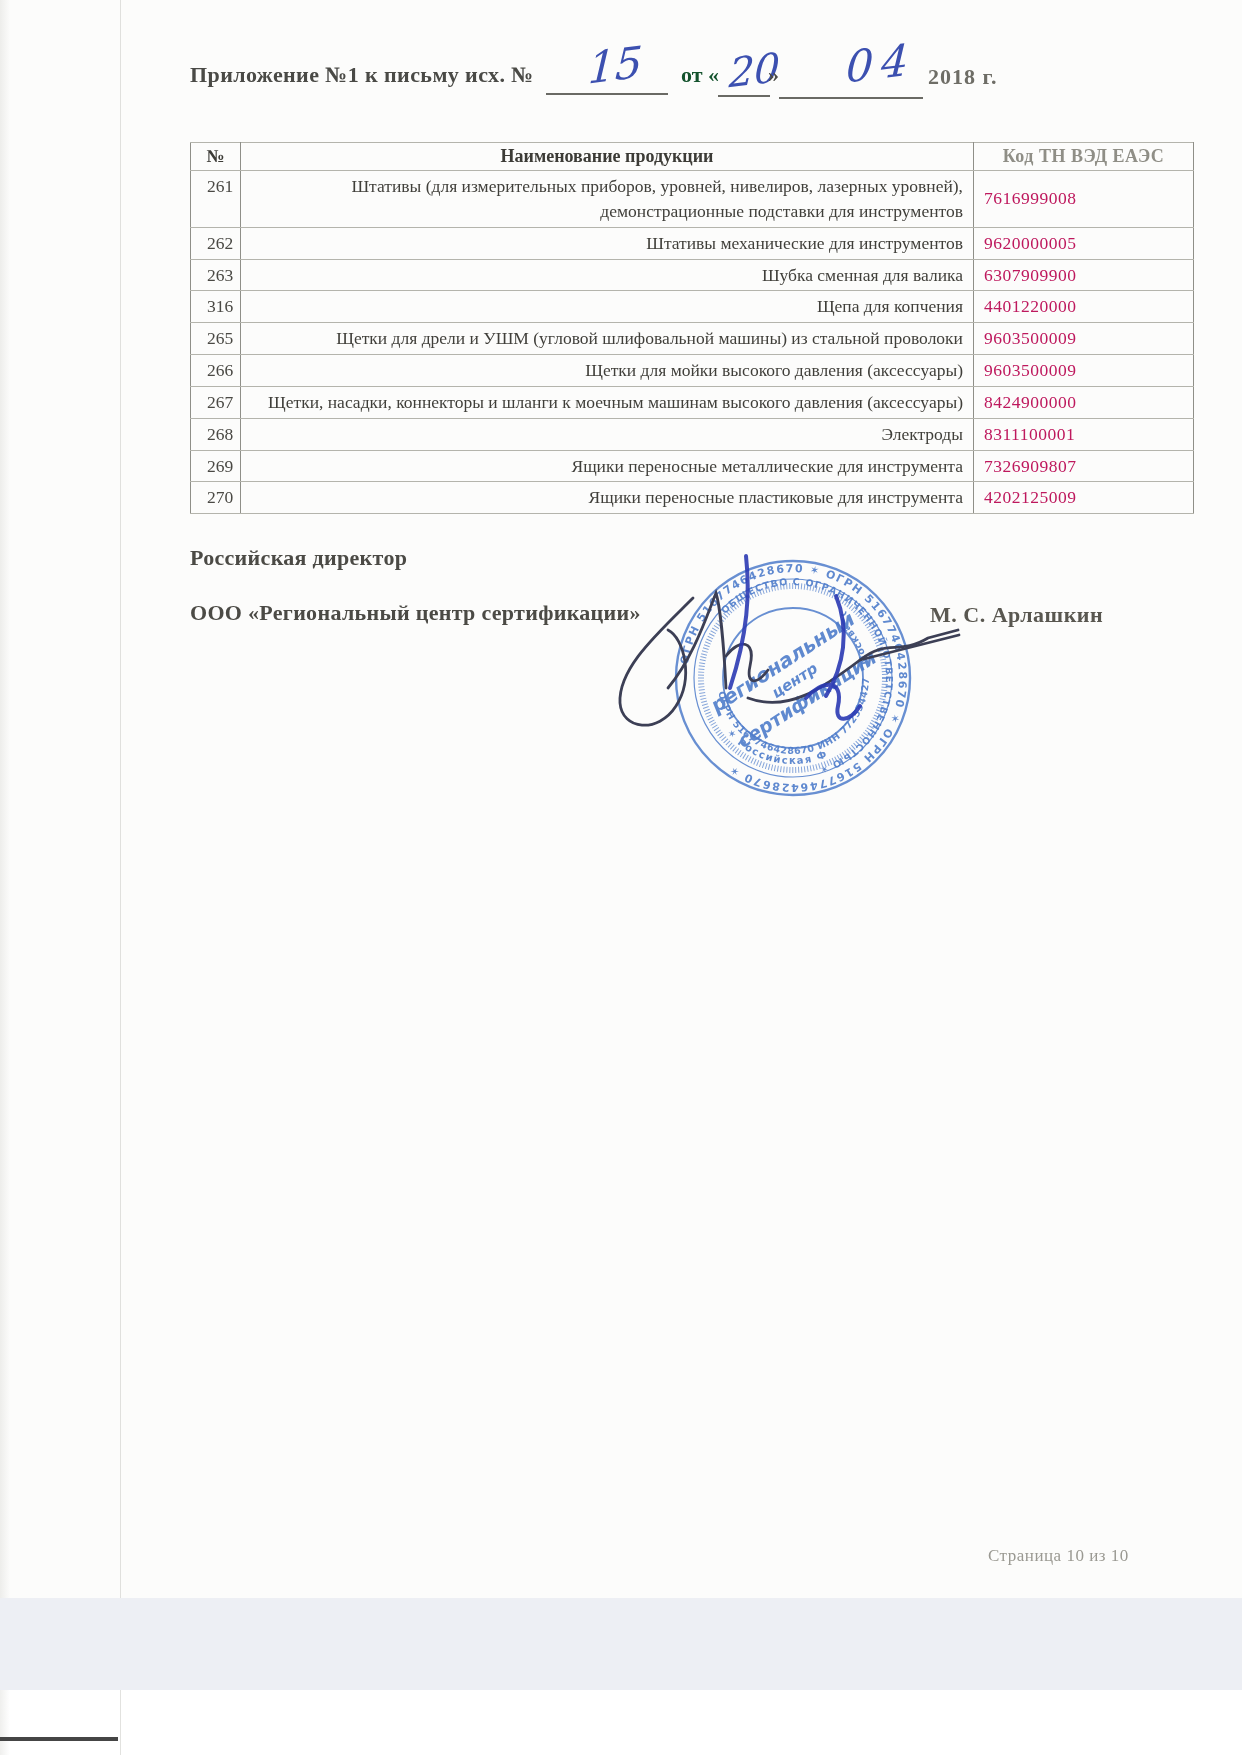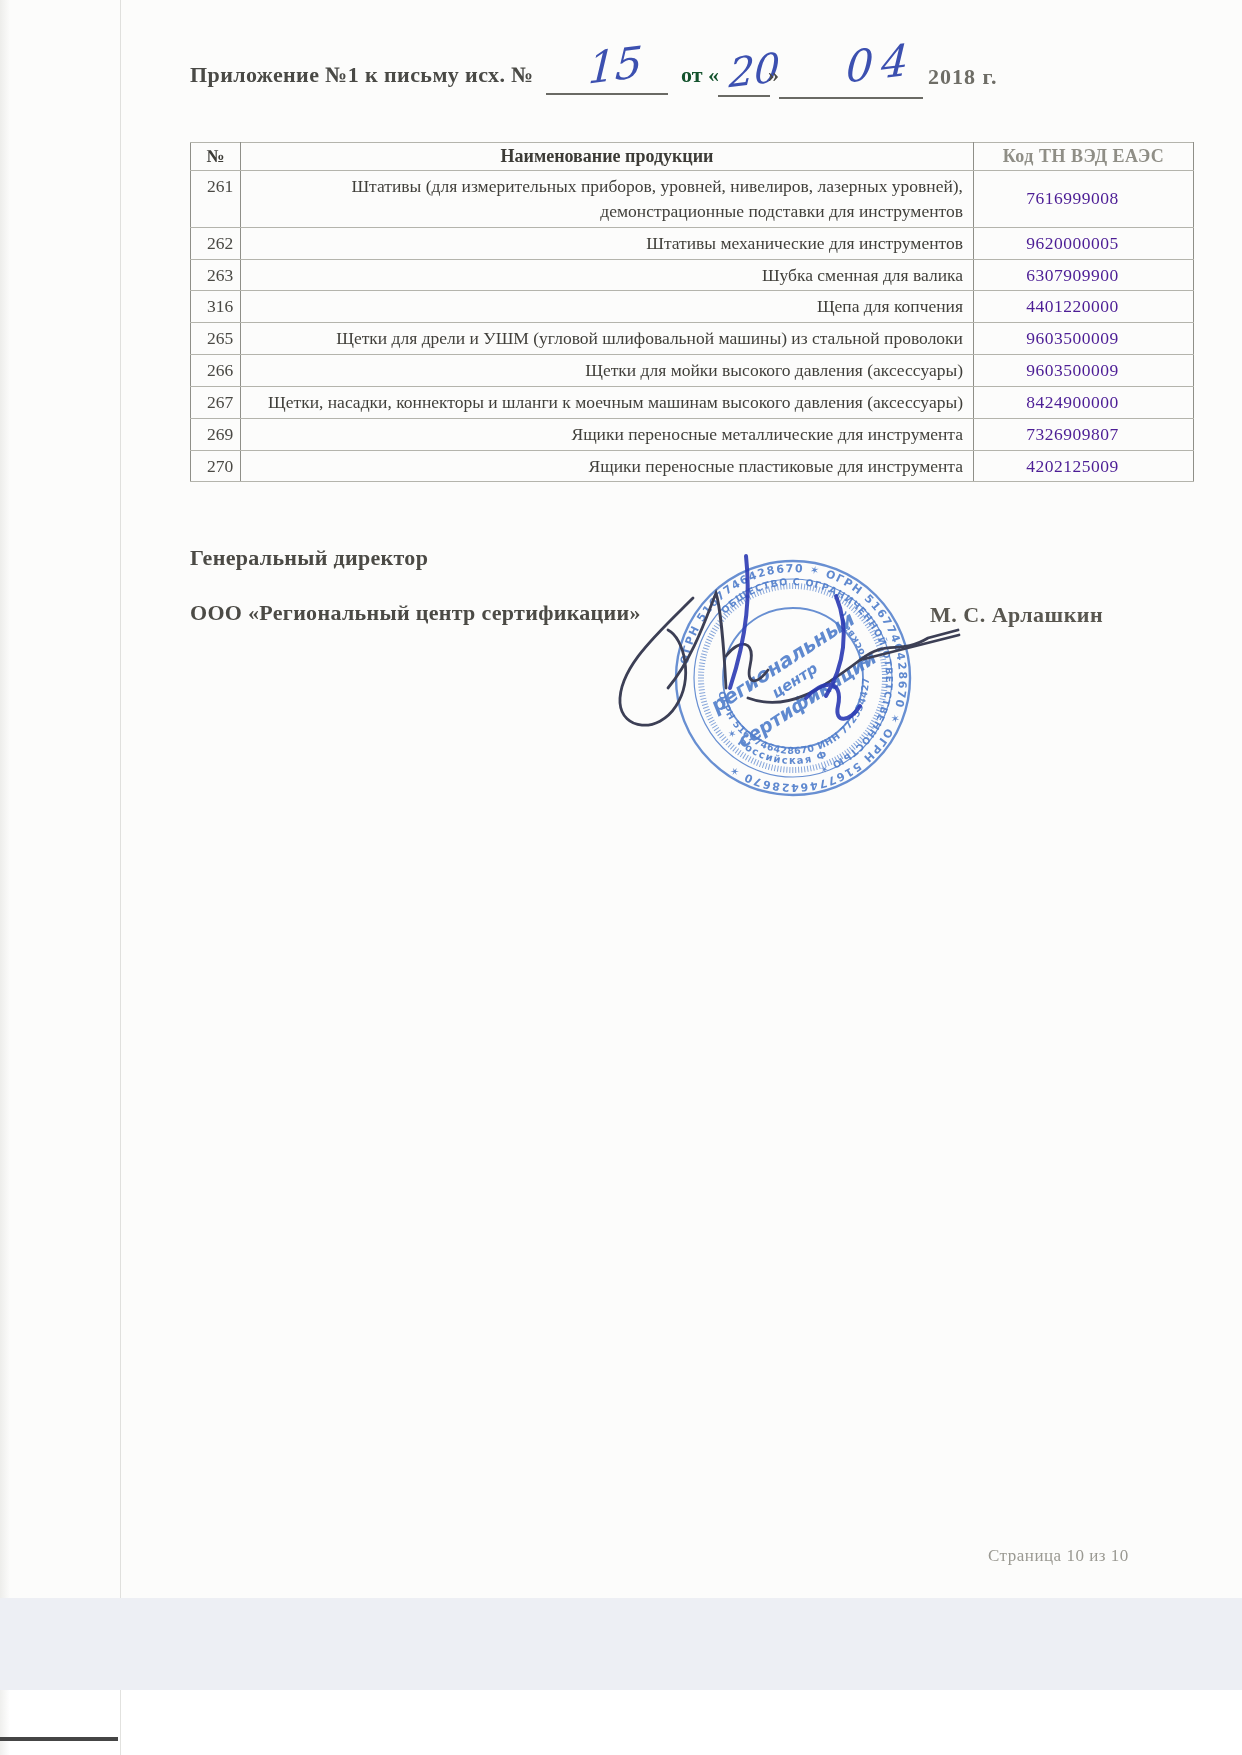--- a/index.html
+++ b/index.html
@@ -60,21 +60,21 @@
   col.c-name{width:733px;}
   col.c-code{width:220px;}
   th,td{border-left:1px solid #8f8f88;border-right:1px solid #8f8f88;
         border-top:1px solid #b4b4ac;border-bottom:1px solid #b4b4ac;}
   table{border:1px solid #8a8a83;}
   th{font-weight:bold;padding:3px 6px;color:#3c3b36;font-size:18px;}
   th.code-h{color:#8f8e86;letter-spacing:.5px;}
   td{padding:3px 10px;line-height:1.42;}
   td.num{text-align:center;color:#4a4944;padding:3px 16px;vertical-align:top;}
   td.name{text-align:right;}
-  td.code{text-align:center;padding-right:32px;color:#4c1d95;vertical-align:middle;letter-spacing:.5px;}
+  td.code{text-align:left;padding-right:32px;color:#be185d;vertical-align:middle;letter-spacing:.5px;}
   
   .sig-title{position:absolute;left:190px;top:545px;font-weight:bold;font-size:22px;color:#4b4a45;letter-spacing:.3px;}
   .sig-company{position:absolute;left:190px;top:600px;font-weight:bold;font-size:22px;color:#4b4a45;letter-spacing:.3px;}
   .sig-name{position:absolute;left:930px;top:602px;font-weight:bold;font-size:22px;color:#595750;letter-spacing:.5px;}
   
   .stamp-svg{position:absolute;left:598px;top:538px;}
   .stamp-text{font-family:"DejaVu Sans", sans-serif;font-weight:bold;}
   
   .footer{position:absolute;left:988px;top:1546px;font-size:17px;color:#9a9992;letter-spacing:.5px;}
 </style>
@@ -145,34 +145,39 @@
             <td class="num">266</td>
             <td class="name">Щетки для мойки высокого давления (аксессуары)</td>
             <td class="code">9603500009</td>
           </tr>
           <tr>
             <td class="num">267</td>
             <td class="name">Щетки, насадки, коннекторы и шланги к моечным машинам высокого давления (аксессуары)</td>
             <td class="code">8424900000</td>
           </tr>
           <tr>
+            <td class="num">268</td>
+            <td class="name">Электроды</td>
+            <td class="code">8311100001</td>
+          </tr>
+          <tr>
             <td class="num">269</td>
             <td class="name">Ящики переносные металлические для инструмента</td>
             <td class="code">7326909807</td>
           </tr>
           <tr>
             <td class="num">270</td>
             <td class="name">Ящики переносные пластиковые для инструмента</td>
             <td class="code">4202125009</td>
           </tr>
         </tbody>
     </table>
   </div>
 
-  <div class="sig-title">Генеральный директор</div>
+  <div class="sig-title">Российская директор</div>
   <div class="sig-company">ООО «Региональный центр сертификации»</div>
   <div class="sig-name">М. С. Арлашкин</div>
 
   <svg class="stamp-svg" width="400" height="290" viewBox="0 0 400 290">
     <defs>
       <path id="ringOuter" d="M 89 140 A 106 106 0 1 1 301 140 A 106 106 0 1 1 89 140"></path>
       <path id="ringCompany" d="M 102 140 A 93 93 0 1 1 288 140 A 93 93 0 1 1 102 140"></path>
       <path id="arcInnerBottom" d="M 119 140 A 76 76 0 1 0 271 140"></path>
       <path id="arcCountry" d="M 109 140 A 86 86 0 1 0 281 140"></path>
       <path id="arcCity" d="M 271 140 A 76 76 0 0 0 195 64"></path>

